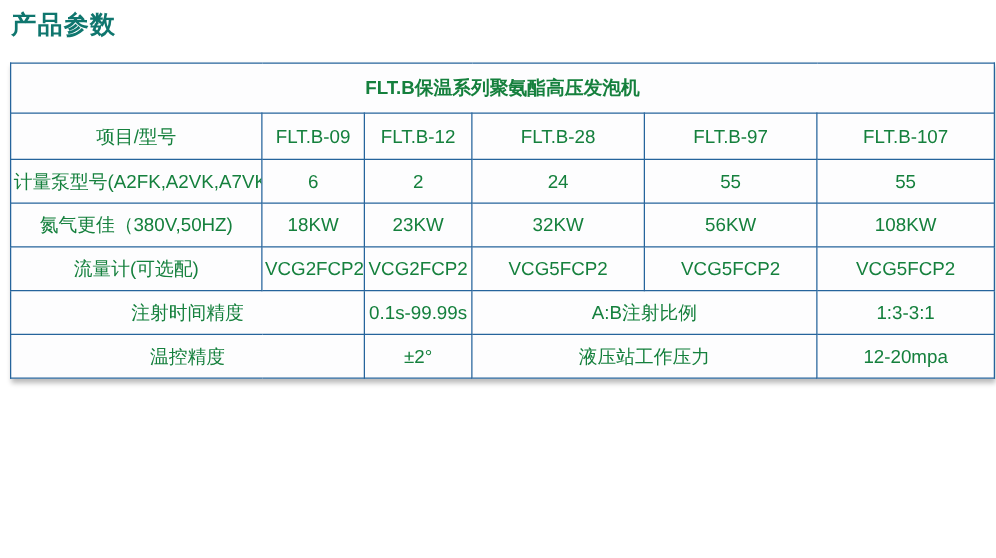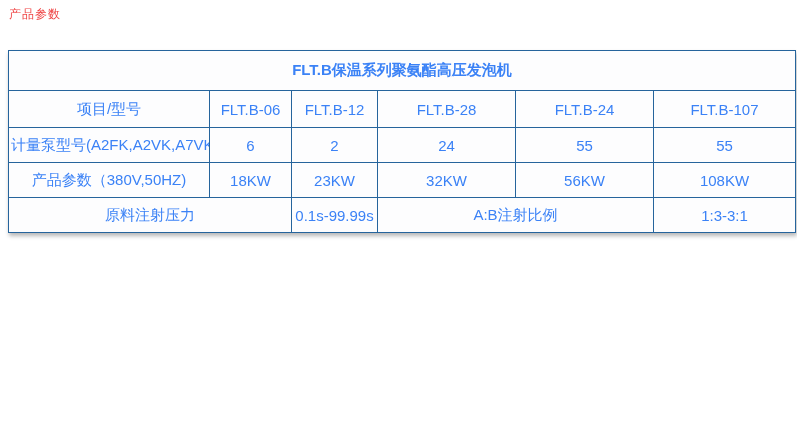--- a/index.html
+++ b/index.html
@@ -13,41 +13,41 @@
   }
   .page {
     width: 797px;
     height: 446px;
     position: relative;
   }
   .page-heading {
     position: absolute;
     left: 9px;
     top: 6px;
-    font-size: 12px;
-    font-weight: normal;
-    color: #ef4444;
+    font-size: 20px;
+    font-weight: bold;
+    color: #0f766e;
     letter-spacing: 1px;
   }
   table.spec-table {
     position: absolute;
     left: 8px;
     top: 50px;
     width: 787px;
     border-collapse: collapse;
     table-layout: fixed;
     background: #fdfdfe;
     box-shadow: 1px 3px 4px rgba(0,0,0,0.28);
   }
   table.spec-table td {
     border: 1px solid #26649c;
     text-align: center;
     vertical-align: middle;
     font-size: 15px;
-    color: #3b82f6;
+    color: #15803d;
     padding: 0 2px;
     overflow: hidden;
     white-space: nowrap;
   }
   td.title-cell {
     height: 39px;
     font-size: 17px;
     font-weight: bold;
     color: #1e5fa8;
   }
@@ -69,46 +69,60 @@
       <col style="width:138px">
       <col style="width:138px">
       <col style="width:142px">
     </colgroup>
     <tbody>
       <tr>
         <td class="title-cell" colspan="6">FLT.B保温系列聚氨酯高压发泡机</td>
       </tr>
       <tr class="header-row">
         <td>项目/型号</td>
-        <td>FLT.B-06</td>
+        <td>FLT.B-09</td>
         <td>FLT.B-12</td>
         <td>FLT.B-28</td>
-        <td>FLT.B-24</td>
+        <td>FLT.B-97</td>
         <td>FLT.B-107</td>
       </tr>
 
       <tr class="data-row">
         <td>计量泵型号(A2FK,A2VK,A7VK)</td>
         <td>6</td>
         <td>2</td>
         <td>24</td>
         <td>55</td>
         <td>55</td>
       </tr>
       <tr class="data-row">
-        <td>产品参数（380V,50HZ)</td>
+        <td>氮气更佳（380V,50HZ)</td>
         <td>18KW</td>
         <td>23KW</td>
         <td>32KW</td>
         <td>56KW</td>
         <td>108KW</td>
       </tr>
+      <tr class="data-row">
+        <td>流量计(可选配)</td>
+        <td>VCG2FCP2</td>
+        <td>VCG2FCP2</td>
+        <td>VCG5FCP2</td>
+        <td>VCG5FCP2</td>
+        <td>VCG5FCP2</td>
+      </tr>
 
 
       <tr class="data-row">
-        <td colspan="2">原料注射压力</td>
+        <td colspan="2">注射时间精度</td>
         <td>0.1s-99.99s</td>
         <td colspan="2">A:B注射比例</td>
         <td>1:3-3:1</td>
+      </tr>
+      <tr class="data-row">
+        <td colspan="2">温控精度</td>
+        <td>±2°</td>
+        <td colspan="2">液压站工作压力</td>
+        <td>12-20mpa</td>
       </tr>
     </tbody>
   </table>
 </div>
 
 </body></html>

